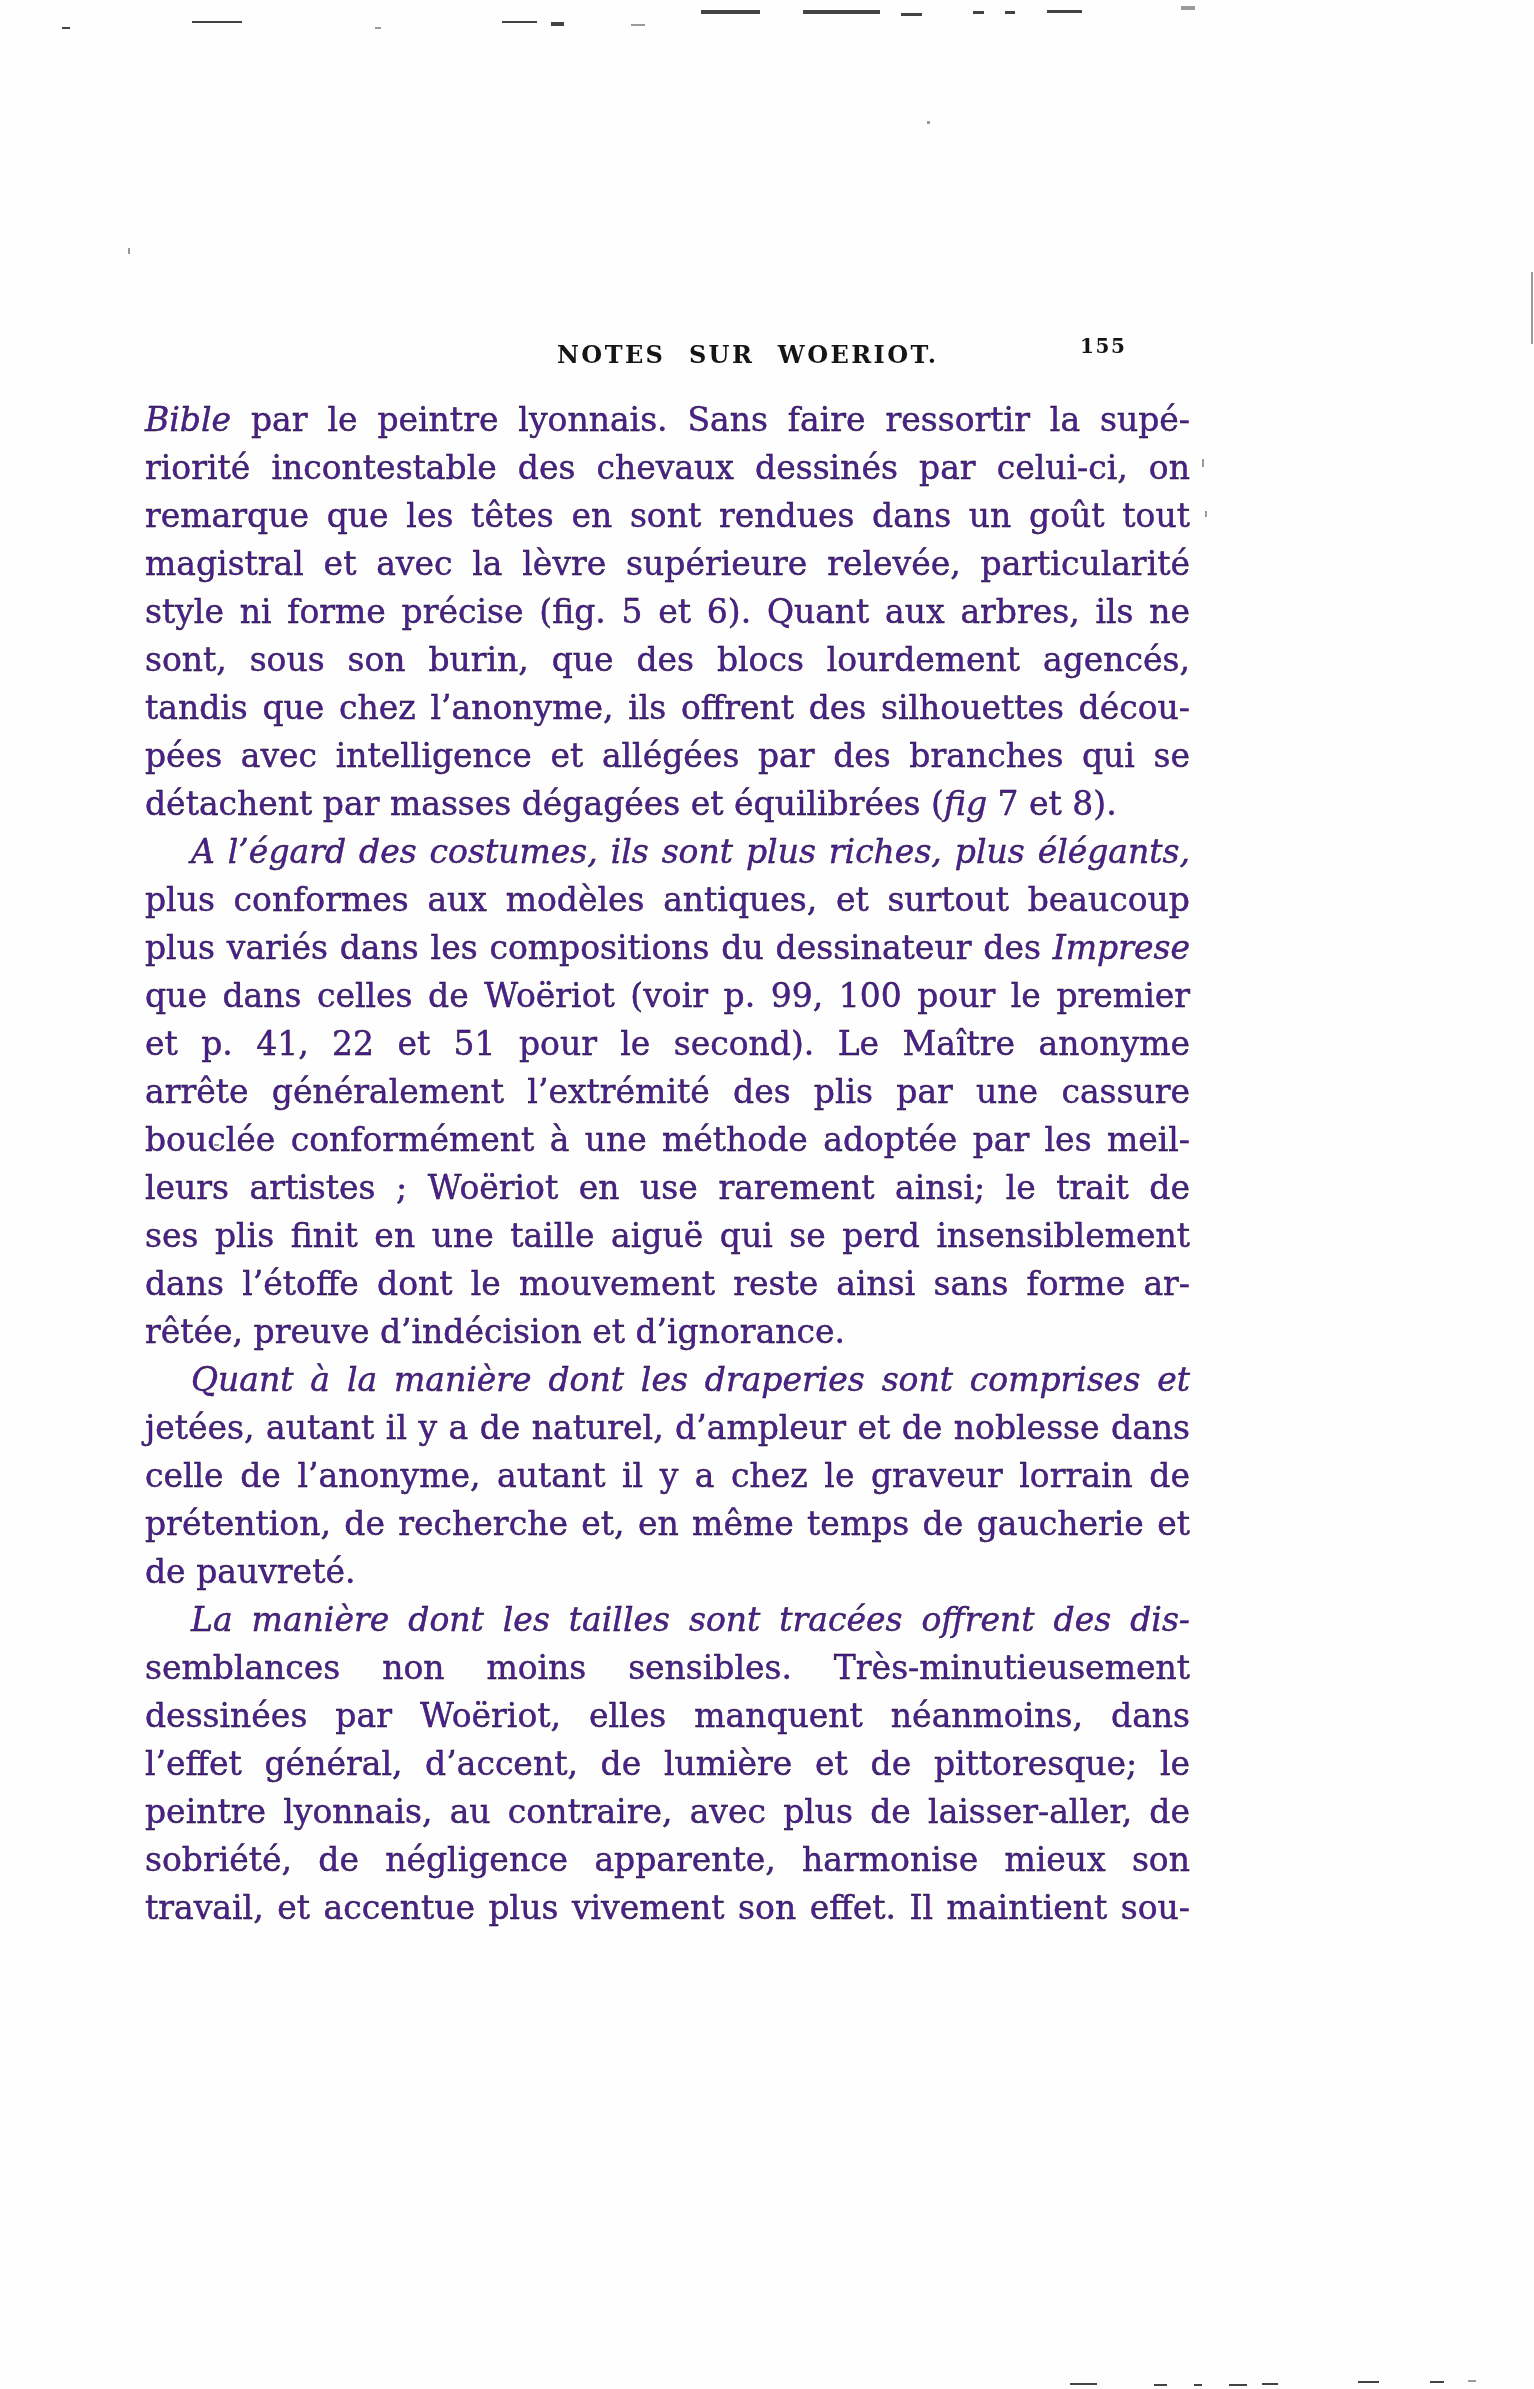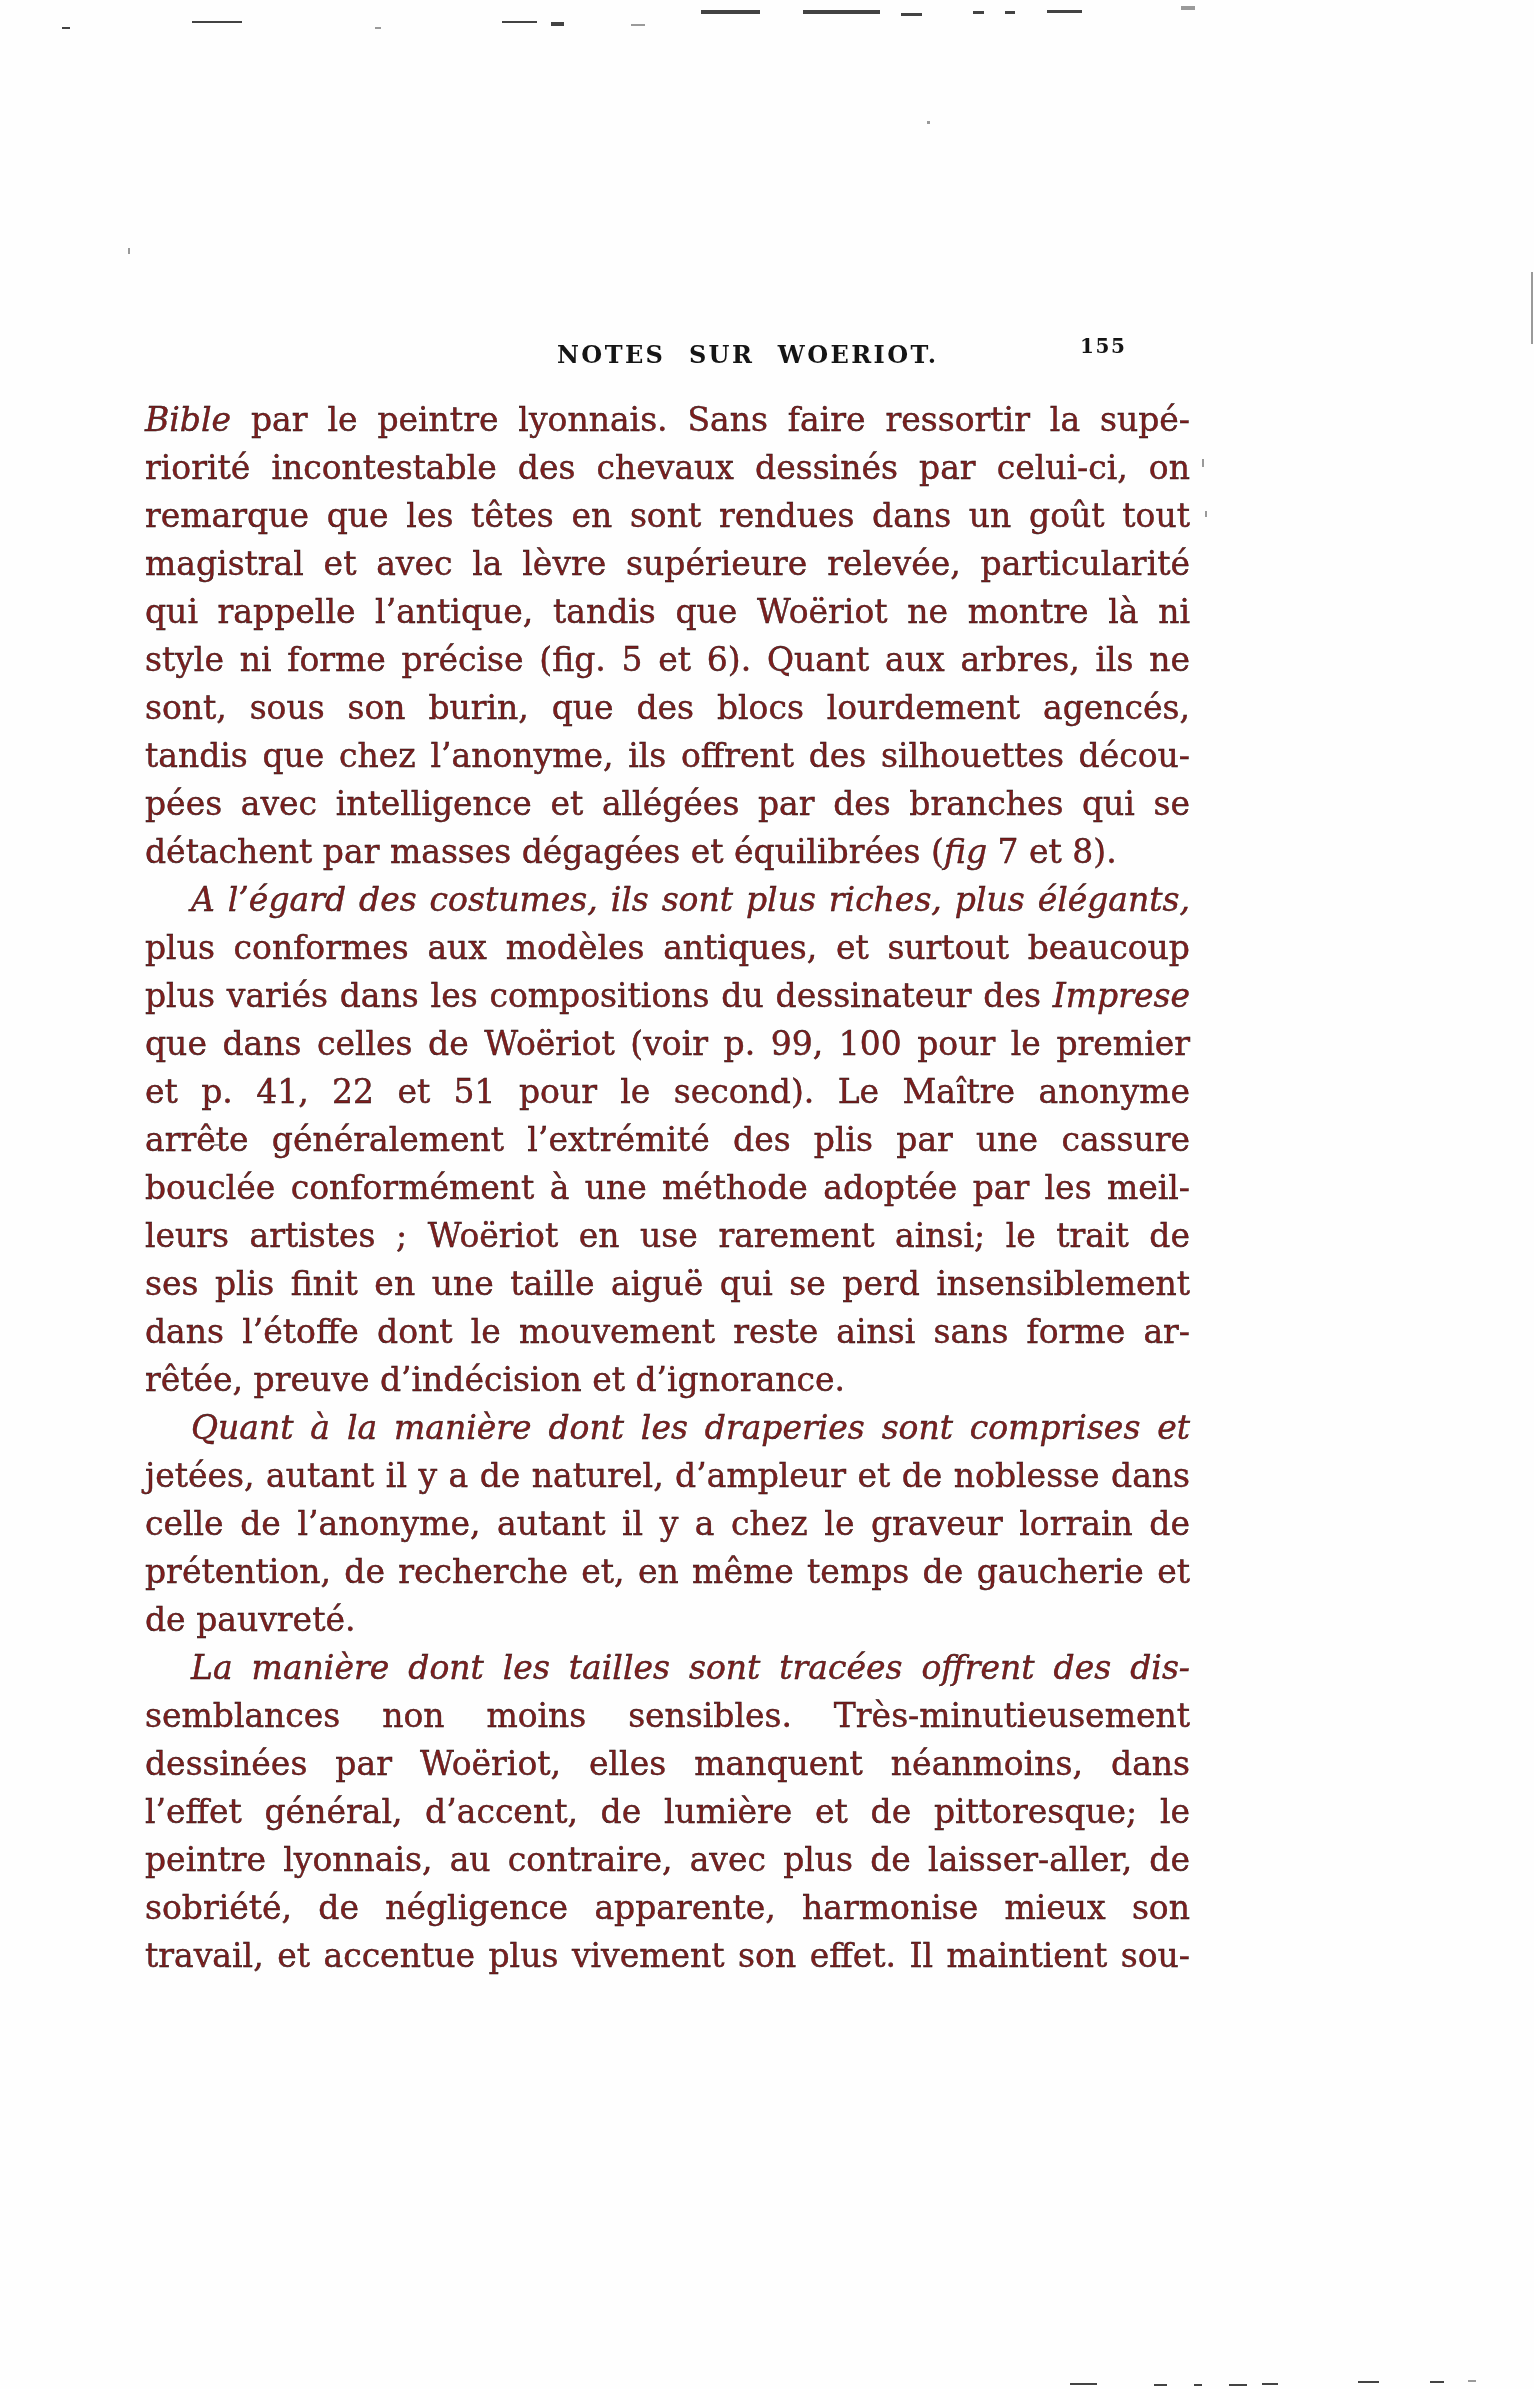--- a/index.html
+++ b/index.html
@@ -19,21 +19,21 @@
     font-size:24px;font-weight:bold;letter-spacing:2.4px;word-spacing:12.8px;
     white-space:nowrap;color:#151515;
   }
   .page-number{
     position:absolute;left:935px;top:0;
     font-size:20px;font-weight:bold;letter-spacing:1.6px;color:#151515;
   }
   
   .page-body{
     position:absolute;top:396px;left:145px;width:1045px;
-    font-size:33px;line-height:48px;color:#7f1d1d;
+    font-size:33px;line-height:48px;color:#4c1d95;
     -webkit-text-stroke:0.4px #141414;
   }
   .line{
     text-align:justify;text-align-last:justify;
     white-space:normal;
   }
   .line.no-just{text-align-last:left;}
   .line.indent{text-indent:46px;font-style:italic;}
   .it{font-style:italic;}
   
@@ -49,21 +49,20 @@
     <div class="running-title">NOTES SUR WOERIOT.</div>
     <div class="page-number">155</div>
   </div>
 
   <div class="page-body">
       <div>
         <div class="line"><span class="it">Bible</span><span> par le peintre lyonnais. Sans faire ressortir la supé-</span></div>
         <div class="line"><span>riorité incontestable des chevaux dessinés par celui-ci, on</span></div>
         <div class="line"><span>remarque que les têtes en sont rendues dans un goût tout</span></div>
         <div class="line"><span>magistral et avec la lèvre supérieure relevée, particularité</span></div>
-        <div class="line"><span>qui rappelle l’antique, tandis que Woëriot ne montre là ni</span></div>
         <div class="line"><span>style ni forme précise (fig. 5 et 6). Quant aux arbres, ils ne</span></div>
         <div class="line"><span>sont, sous son burin, que des blocs lourdement agencés,</span></div>
         <div class="line"><span>tandis que chez l’anonyme, ils offrent des silhouettes décou-</span></div>
         <div class="line"><span>pées avec intelligence et allégées par des branches qui se</span></div>
         <div class="line no-just"><span>détachent par masses dégagées et équilibrées (</span><span class="it">fig</span><span> 7 et 8).</span></div>
       </div>
       <div>
         <div class="line indent"><span>A l’égard des costumes, ils sont plus riches, plus élégants,</span></div>
         <div class="line"><span>plus conformes aux modèles antiques, et surtout beaucoup</span></div>
         <div class="line"><span>plus variés dans les compositions du dessinateur des </span><span class="it">Imprese</span></div>

